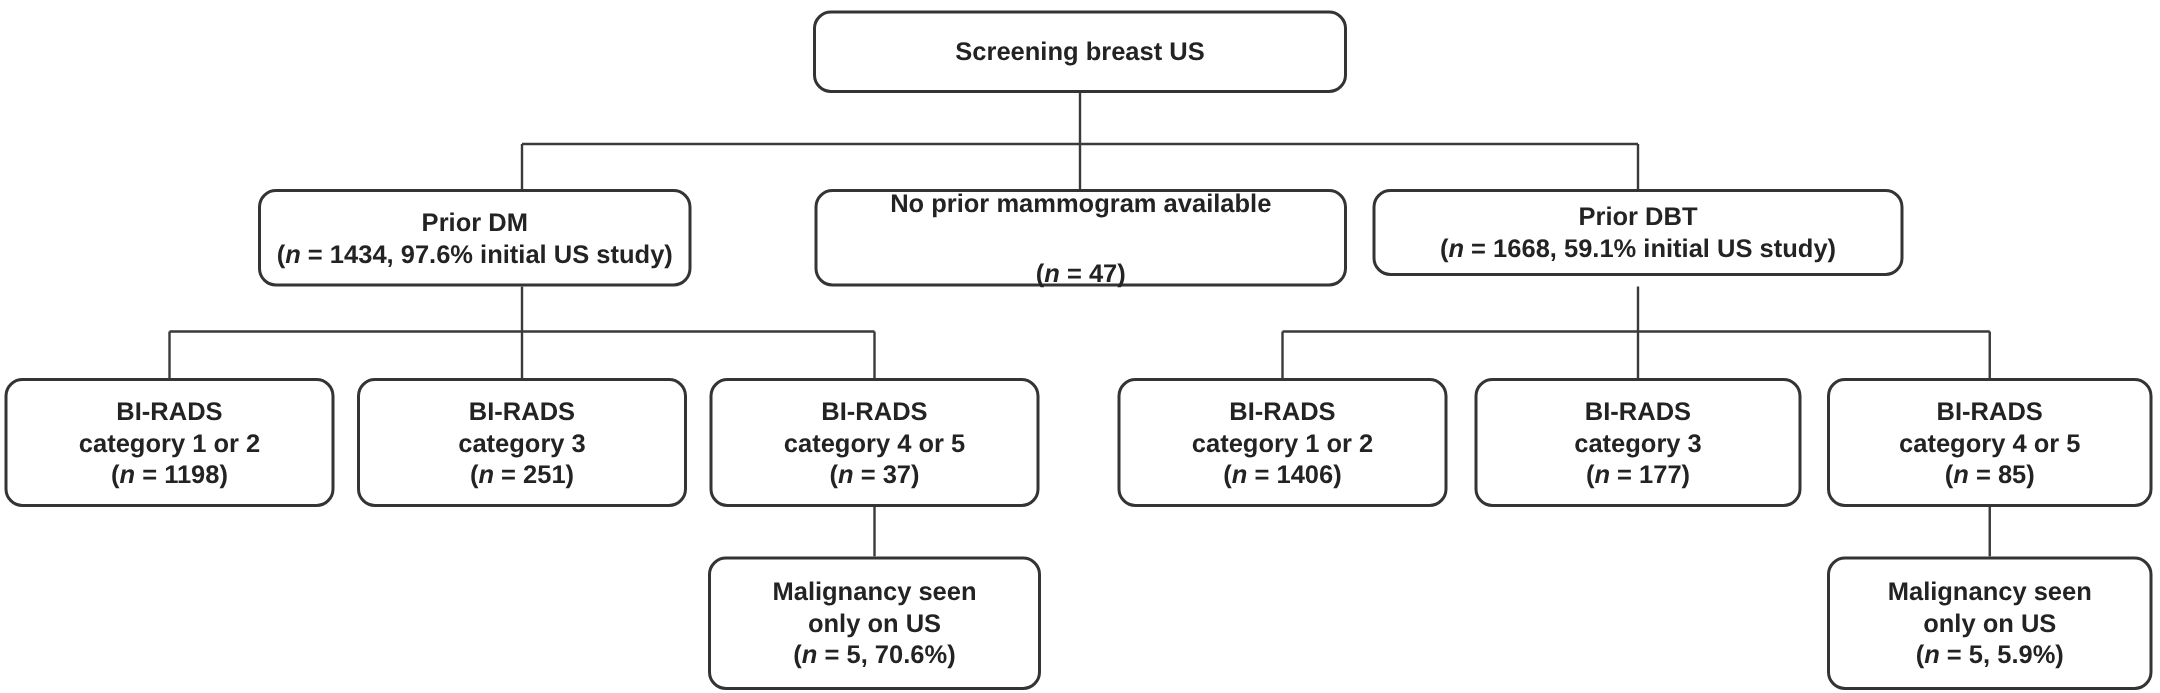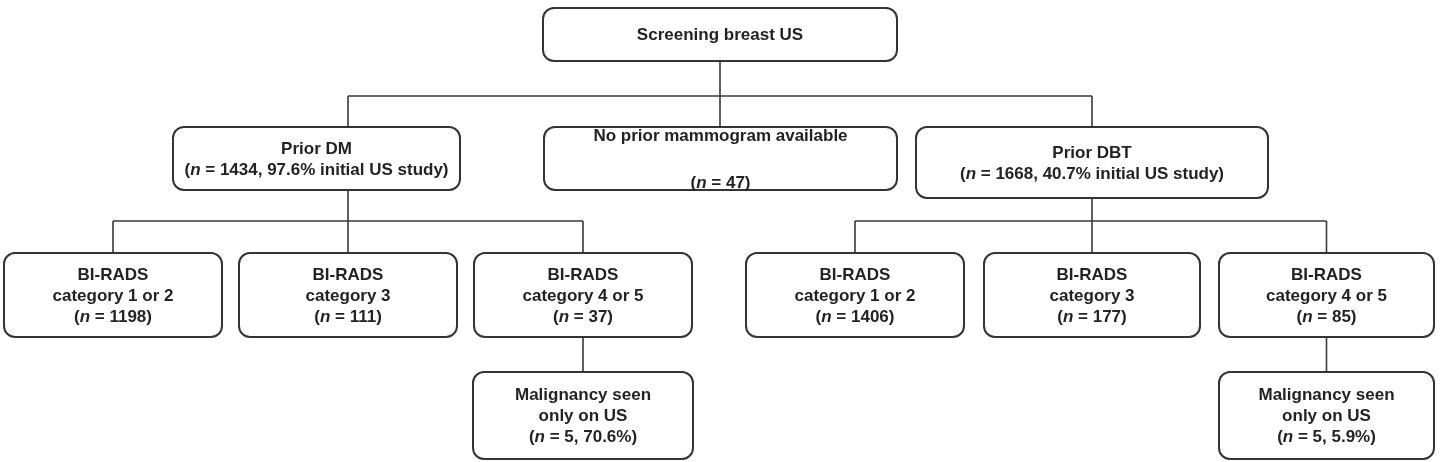--- a/index.html
+++ b/index.html
@@ -45,21 +45,21 @@
     font-weight: bold;
     font-size: 17px;
     line-height: 21px;
     padding: 2px 6px;
   }
   .it { font-style: italic; }
   
   .n-root          { left: 542px;  top: 7px;   width: 356px; height: 55px; }
   .n-prior-dm      { left: 172px;  top: 126px; width: 289px; height: 65px; }
   .n-no-prior      { left: 543px;  top: 126px; width: 355px; height: 65px; gap: 26px; }
-  .n-prior-dbt     { left: 915px;  top: 126px; width: 354px; height: 73px; }
+  .n-prior-dbt     { left: 915px;  top: 126px; width: 354px; height: 58px; }
   .n-dm-b12        { left: 3px;    top: 252px; width: 220px; height: 86px; }
   .n-dm-b3         { left: 238px;  top: 252px; width: 220px; height: 86px; }
   .n-dm-b45        { left: 473px;  top: 252px; width: 220px; height: 86px; }
   .n-dbt-b12       { left: 745px;  top: 252px; width: 220px; height: 86px; }
   .n-dbt-b3        { left: 983px;  top: 252px; width: 218px; height: 86px; }
   .n-dbt-b45       { left: 1218px; top: 252px; width: 217px; height: 86px; }
   .n-dm-malig      { left: 472px;  top: 371px; width: 222px; height: 89px; }
   .n-dbt-malig     { left: 1218px; top: 371px; width: 217px; height: 89px; }
 </style>
 </head>
@@ -94,33 +94,33 @@
     <div><span>(</span><span class="it">n</span><span> = 1434, 97.6% initial US study)</span></div>
   </div>
 
   <div class="node n-no-prior">
     <div>No prior mammogram available</div>
     <div><span>(</span><span class="it">n</span><span> = 47)</span></div>
   </div>
 
   <div class="node n-prior-dbt">
     <div>Prior DBT</div>
-    <div><span>(</span><span class="it">n</span><span> = 1668, 40.7% initial US study)</span></div>
+    <div><span>(</span><span class="it">n</span><span> = 1668, 59.1% initial US study)</span></div>
   </div>
 
   <div class="node n-dm-b12">
     <div>BI-RADS</div>
     <div>category 1 or 2</div>
     <div><span>(</span><span class="it">n</span><span> = 1198)</span></div>
   </div>
 
   <div class="node n-dm-b3">
     <div>BI-RADS</div>
     <div>category 3</div>
-    <div><span>(</span><span class="it">n</span><span> = 111)</span></div>
+    <div><span>(</span><span class="it">n</span><span> = 251)</span></div>
   </div>
 
   <div class="node n-dm-b45">
     <div>BI-RADS</div>
     <div>category 4 or 5</div>
     <div><span>(</span><span class="it">n</span><span> = 37)</span></div>
   </div>
 
   <div class="node n-dbt-b12">
     <div>BI-RADS</div>

